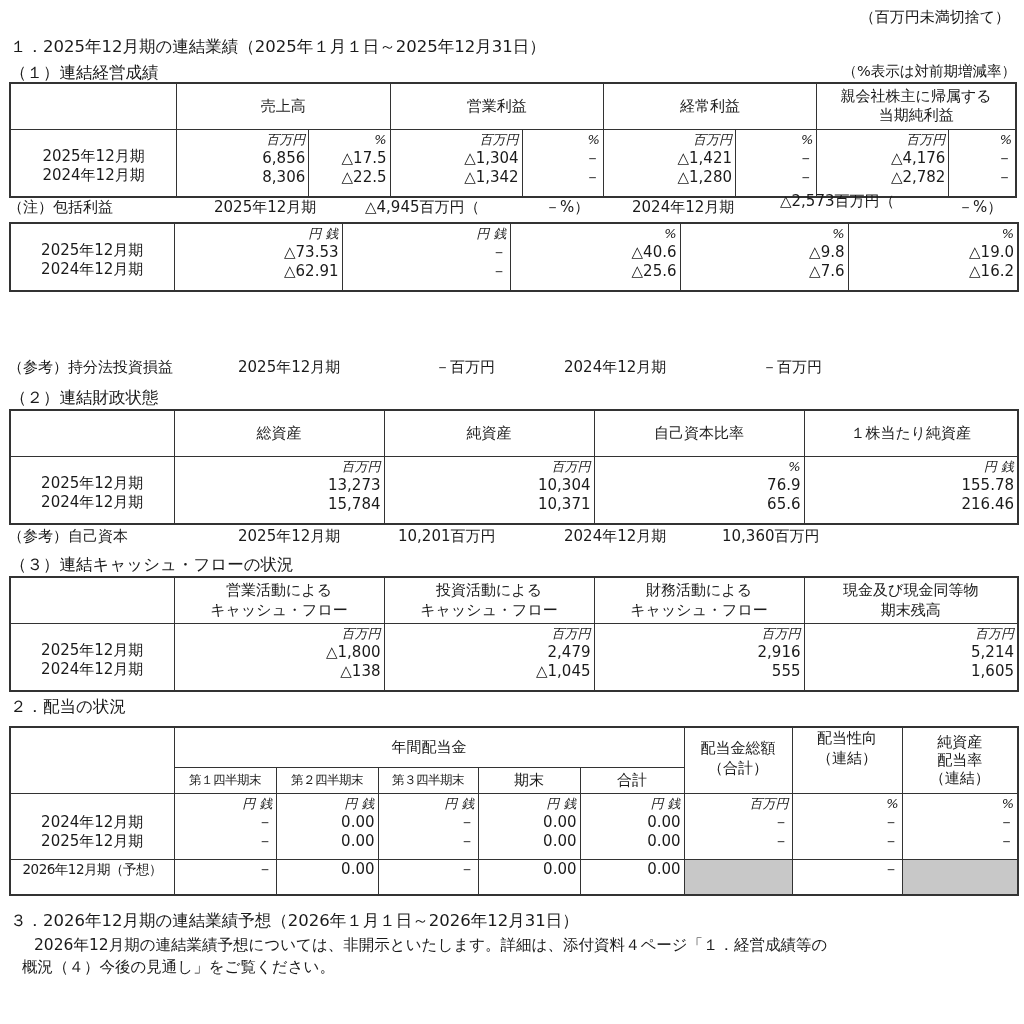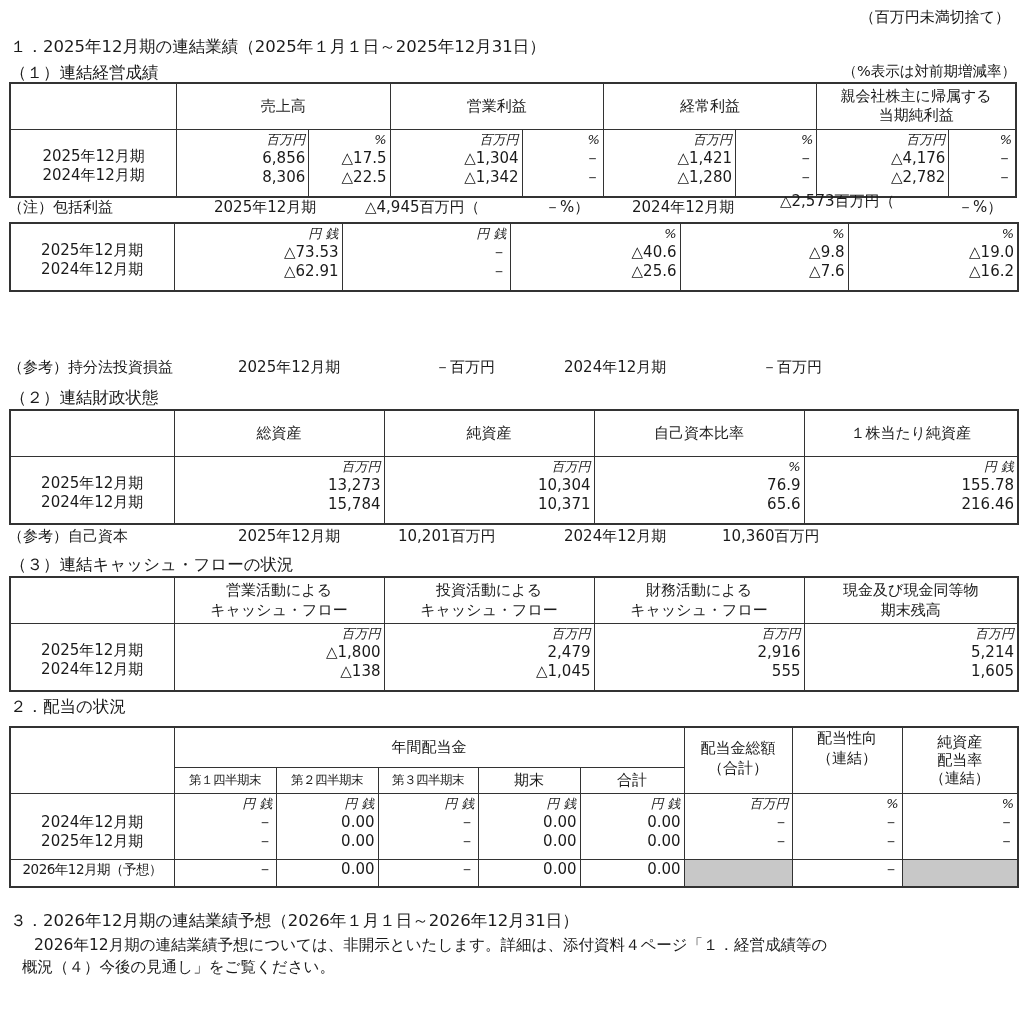--- a/index.html
+++ b/index.html
@@ -340,21 +340,21 @@
           <div class="unit">%</div>
           <div>－</div>
           <div>－</div>
         </td>
     <td class="num">
           <div class="unit">%</div>
           <div>－</div>
           <div>－</div>
         </td>
   </tr>
-  <tr style="height:28px">
+  <tr style="height:36px">
     <td class="lab" style="padding:0; font-size:13.5px; letter-spacing:-0.5px">2026年12月期（予想）</td>
     <td class="num">－</td>
     <td class="num">0.00</td>
     <td class="num">－</td>
     <td class="num">0.00</td>
     <td class="num">0.00</td>
     <td class="num gray"></td>
     <td class="num">－</td>
     <td class="num gray"></td>
   </tr>

